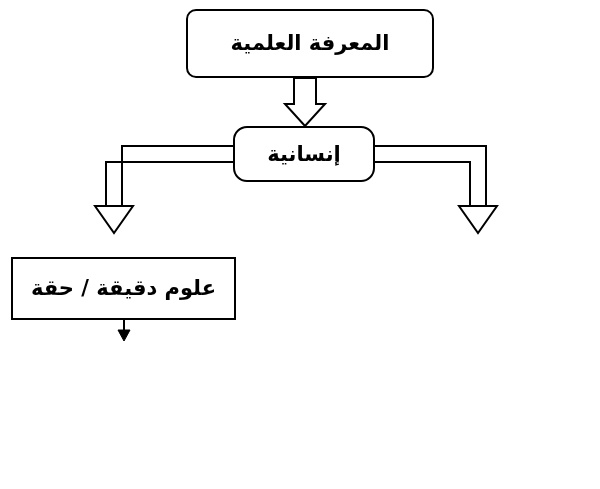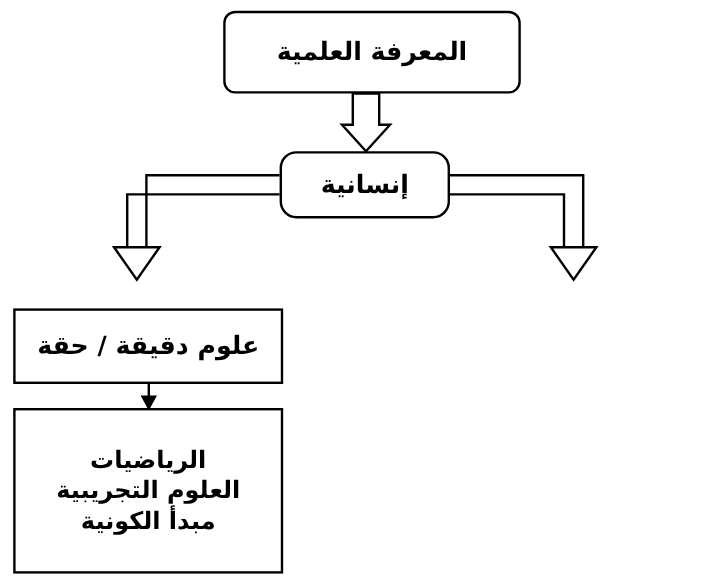--- a/index.html
+++ b/index.html
@@ -107,17 +107,14 @@
     </g>
   </svg>
 
   <div class="node" id="node-root">المعرفة العلمية</div>
 
   <div class="node" id="node-sciences">إنسانية</div>
 
   <div class="node" id="node-exact">علوم دقيقة / حقة</div>
 
 
-  <div class="node" id="node-list">الرياضيات
-العلوم التجريبية
-مبدأ الكونية</div>
 
 </div>
 
 </body></html>

